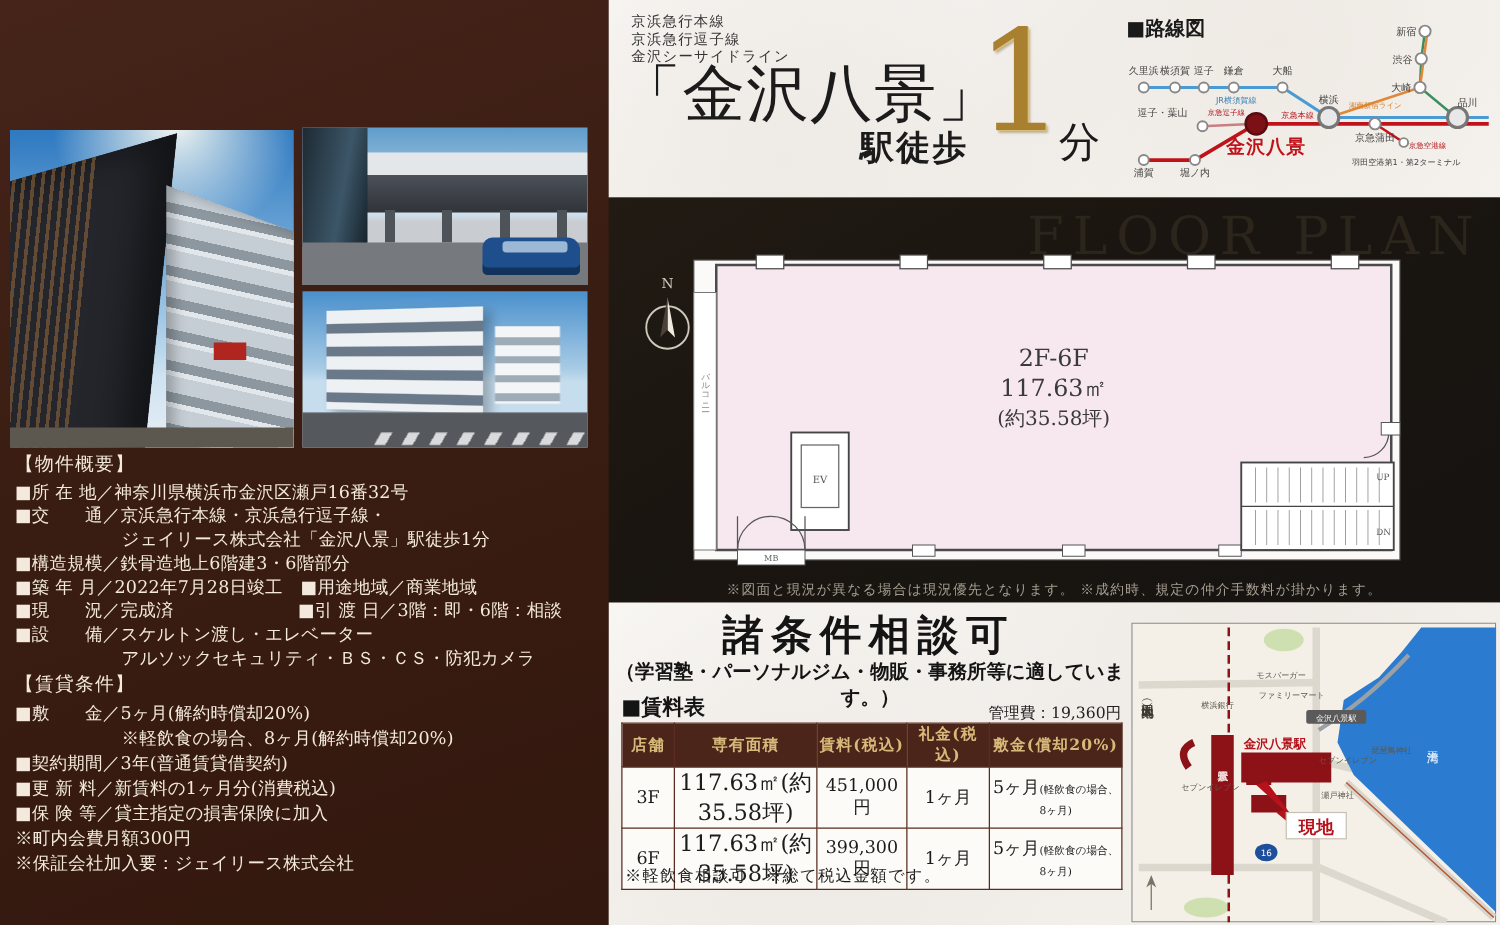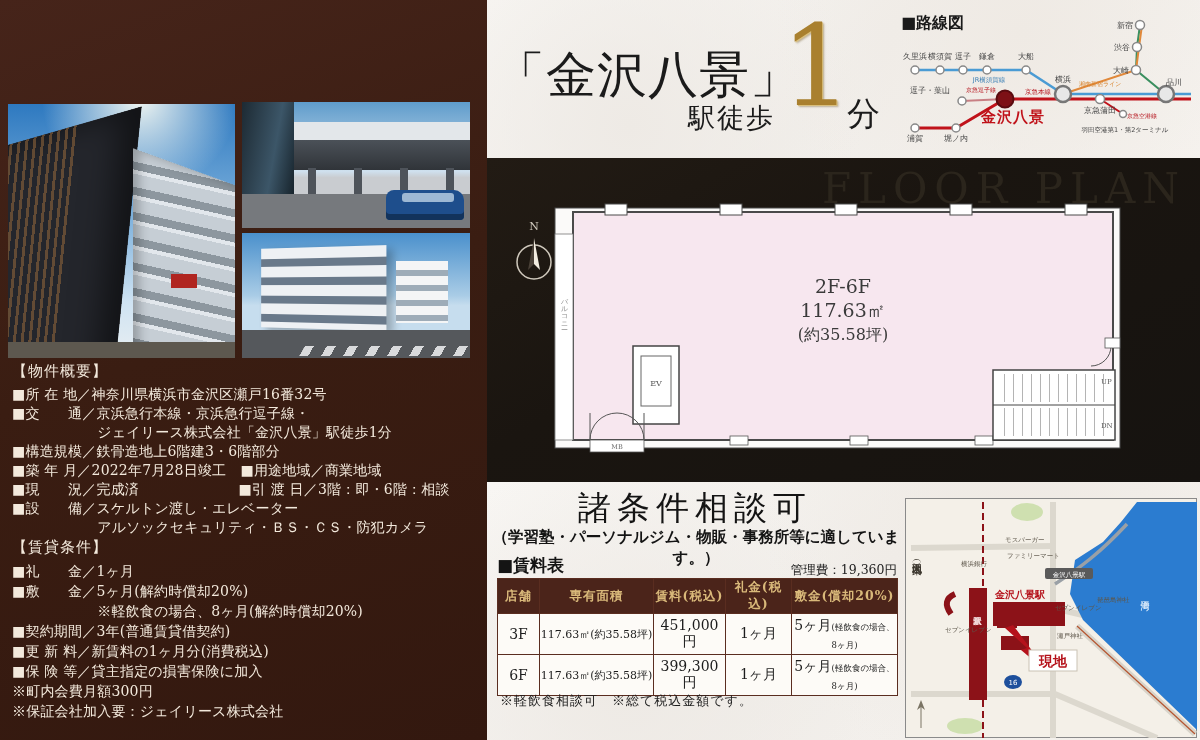--- a/index.html
+++ b/index.html
@@ -69,49 +69,49 @@
   
   .paper { position:absolute; background:
     radial-gradient(circle at 75% 20%, #efeae4 0%, rgba(239,234,228,0) 45%),
     radial-gradient(circle at 20% 80%, #eeeae5 0%, rgba(238,234,229,0) 40%),
     linear-gradient(135deg,#f8f6f3,#f1eeea 50%,#f6f3ef); }
   .top-strip { left:487px; top:0; width:713px; height:158px; }
   .bottom-strip { left:487px; top:482px; width:713px; height:258px; }
 
   .access-lines { position:absolute; left:18px; top:10px; font-size:11.5px; line-height:14px; color:#333; letter-spacing:1px; }
   .station-big { position:absolute; left:8px; top:42px; font-size:50px; letter-spacing:1px; color:#1b1b1b; }
-  .walk-label { position:absolute; left:201px; top:100px; font-size:27px; color:#1b1b1b; letter-spacing:2px; }
+  .walk-label { position:absolute; left:201px; top:100px; font-size:27px; color:#1b1b1b; letter-spacing:2px;font-weight:bold; }
   .big-one { position:absolute; left:294px; top:6px; font-size:112px; line-height:120px; color:#a9802f;
     text-shadow:1px 1px 0 #d9bf7e, 2px 2px 2px rgba(90,60,0,.35); }
   .minutes-unit { position:absolute; left:360px; top:92px; font-size:33px; color:#1b1b1b; }
   .routemap-svg { position:absolute; left:406px; top:2px; }
   .rm-label { font-family:"DejaVu Sans","Liberation Sans",sans-serif; }
 
   
   .plan-panel { position:absolute; left:487px; top:158px; width:713px; height:324px;
     background:linear-gradient(150deg,#221b14 0%,#1a1510 40%,#161310 100%); }
   .plan-watermark { position:absolute; right:14px; top:6px; font-size:42px; letter-spacing:7px; color:#2b251c; }
   .plan-svg { position:absolute; left:58px; top:40px; }
   .plan-caption { position:absolute; left:0; top:306px; width:100%; text-align:center;
     font-size:11px; color:#a59d90; letter-spacing:1px; }
   .compass { position:absolute; left:24px; top:60px; }
 
   
   .cond-title { position:absolute; left:8px; top:4px; width:400px; text-align:center;
-    font-size:33px; font-weight:normal; letter-spacing:6px; color:#141414; }
+    font-size:33px; font-weight:bold; letter-spacing:6px; color:#141414; }
   .cond-sub { position:absolute; left:0; top:45px; width:418px; text-align:center;
     font-size:15.5px; font-weight:bold; color:#141414; }
   .rent-title { position:absolute; left:10px; top:72px; font-size:17px; font-weight:bold; color:#141414; }
   .mgmt-fee { position:absolute; left:10px; top:80px; width:400px; text-align:right; font-size:12.5px; color:#222; }
   table.rent { position:absolute; left:10px; top:96px; width:400px; border-collapse:collapse;
     background:#fdfbf7; table-layout:fixed; }
   table.rent th { background:#4b241a; color:#d9b97a; font-size:12.5px; font-weight:bold;
     border:1.5px solid #5a2d20; height:22px; letter-spacing:1px; }
   table.rent td { border:1.5px solid #5a2d20; height:41px; text-align:center; color:#1c1c1c; font-size:14px; }
-  table.rent .c-area { font-size:11px; }
+  table.rent .c-area { font-size:18px; }
   table.rent .dep-note { font-size:8.5px; }
   .rent-notes { position:absolute; left:13px; top:210px; font-size:13px; color:#1c1c1c; letter-spacing:1px; }
   .guide-map-svg { position:absolute; left:418px; top:16px; }
   .gm-label { font-family:"DejaVu Sans","Liberation Sans",sans-serif; }
   .v-text { writing-mode:vertical-rl; text-orientation:upright; }
 </style>
 </head>
 <body>
 
 <div class="page">
@@ -150,32 +150,36 @@
       <div class="line">　　　　　　ジェイリース株式会社「金沢八景」駅徒歩1分</div>
       <div class="line">■構造規模／鉄骨造地上6階建3・6階部分</div>
       <div class="line">■築 年 月／2022年7月28日竣工　■用途地域／商業地域</div>
       <div class="line">■現　　況／完成済　　　　　　　■引 渡 日／3階：即・6階：相談</div>
       <div class="line">■設　　備／スケルトン渡し・エレベーター</div>
       <div class="line">　　　　　　アルソックセキュリティ・ＢＳ・ＣＳ・防犯カメラ</div>
     </div>
 
     <div class="spec spec-terms">
       <div class="sec-title">【賃貸条件】</div>
-      <div class="line">■礼　　金／1ヶ月</div>
       <div class="line">■敷　　金／5ヶ月(解約時償却20%)</div>
       <div class="line">　　　　　　※軽飲食の場合、8ヶ月(解約時償却20%)</div>
       <div class="line">■契約期間／3年(普通賃貸借契約)</div>
       <div class="line">■更 新 料／新賃料の1ヶ月分(消費税込)</div>
       <div class="line">■保 険 等／貸主指定の損害保険に加入</div>
       <div class="line">※町内会費月額300円</div>
       <div class="line">※保証会社加入要：ジェイリース株式会社</div>
     </div>
   </div>
 
   <div class="paper top-strip">
+    <div class="access-lines">
+      <div>京浜急行本線</div>
+      <div>京浜急行逗子線</div>
+      <div>金沢シーサイドライン</div>
+    </div>
     <div class="station-big">「金沢八景」</div>
     <div class="walk-label">駅徒歩</div>
     <div class="big-one">1</div>
     <div class="minutes-unit">分</div>
 
     <svg class="routemap-svg" width="305" height="150" viewBox="0 0 305 150">
       <text x="8" y="26" font-size="16" font-weight="bold" fill="#1a1a1a">■路線図</text>
 
       <polyline points="22,68 133,68 170,92 298,92" fill="none" stroke="#4a9bd4" stroke-width="2.5"></polyline>
       <polyline points="247,23 244,45 243,68 272,92" fill="none" stroke="#3a8f5f" stroke-width="2"></polyline>
@@ -293,20 +297,21 @@
       <path d="M566,148 A20,20 0 0 1 546,168" fill="none" stroke="#555" stroke-width="1"></path>
       <rect x="560" y="140" width="15" height="10" fill="#ffffff" stroke="#555" stroke-width="0.8"></rect>
 
       <g fill="#3a3a3a" text-anchor="middle">
         <text x="298" y="95" font-size="19">2F-6F</text>
         <text x="298" y="119" font-size="19">117.63㎡</text>
         <text x="298" y="142" font-size="16">(約35.58坪)</text>
       </g>
     </svg>
 
+    <div class="plan-caption">※図面と現況が異なる場合は現況優先となります。 ※成約時、規定の仲介手数料が掛かります。</div>
   </div>
 
   <div class="paper bottom-strip">
     <div class="cond-title">諸条件相談可</div>
     <div class="cond-sub">（学習塾・パーソナルジム・物販・事務所等に適しています。）</div>
     <div class="rent-title">■賃料表</div>
     <div class="mgmt-fee">管理費：19,360円</div>
 
     <table class="rent">
       <colgroup>

